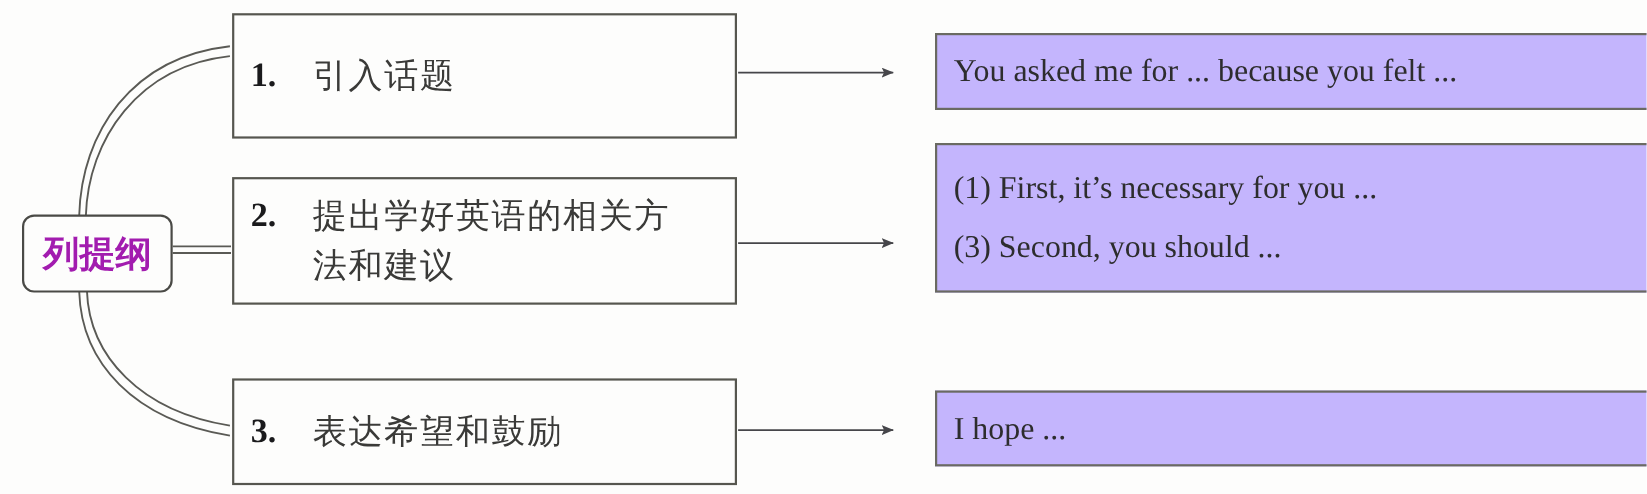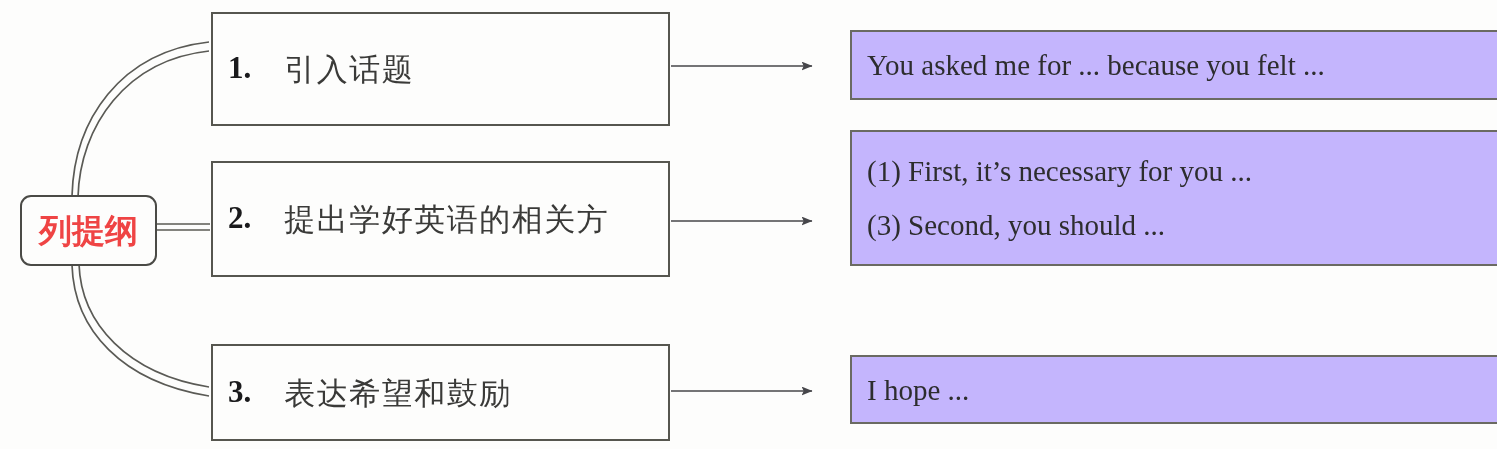--- a/index.html
+++ b/index.html
@@ -39,21 +39,21 @@
     display: flex;
     align-items: center;
     justify-content: center;
     box-sizing: border-box;
   }
   .root-label {
     font-family: "DejaVu Sans", "Liberation Sans", sans-serif;
     font-weight: bold;
     font-size: 33px;
     line-height: 1;
-    color: #ef4444;
+    color: #a21caf;
     letter-spacing: 0px;
     white-space: nowrap;
   }
 
   
   .cn-box {
     position: absolute;
     left: 211px;
     width: 459px;
     border: 2px solid #56564f;
@@ -159,20 +159,21 @@
         <span class="ln">引入话题</span>
       </span>
     </div>
   </div>
 
   <div class="cn-box" id="cn-box-2">
     <div class="cn-inner">
       <span class="cn-num">2.</span>
       <span class="cn-text">
         <span class="ln">提出学好英语的相关方</span>
+        <span class="ln">法和建议</span>
       </span>
     </div>
   </div>
 
   <div class="cn-box" id="cn-box-3">
     <div class="cn-inner">
       <span class="cn-num">3.</span>
       <span class="cn-text">
         <span class="ln">表达希望和鼓励</span>
       </span>

